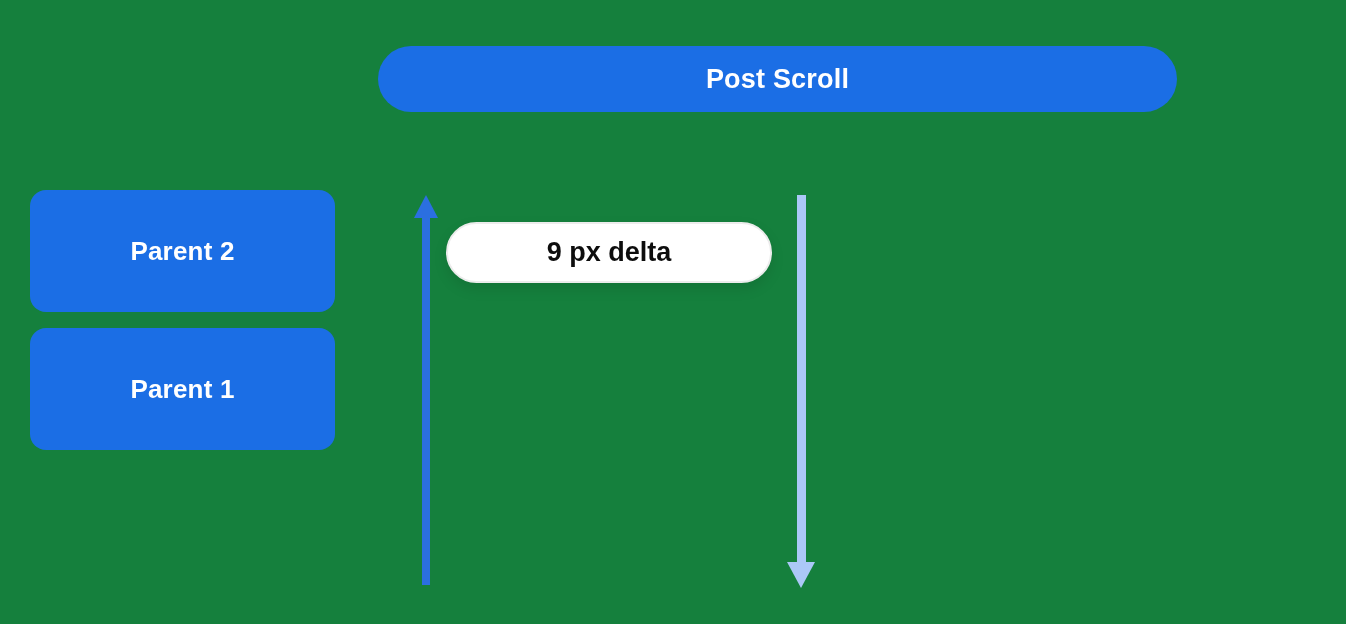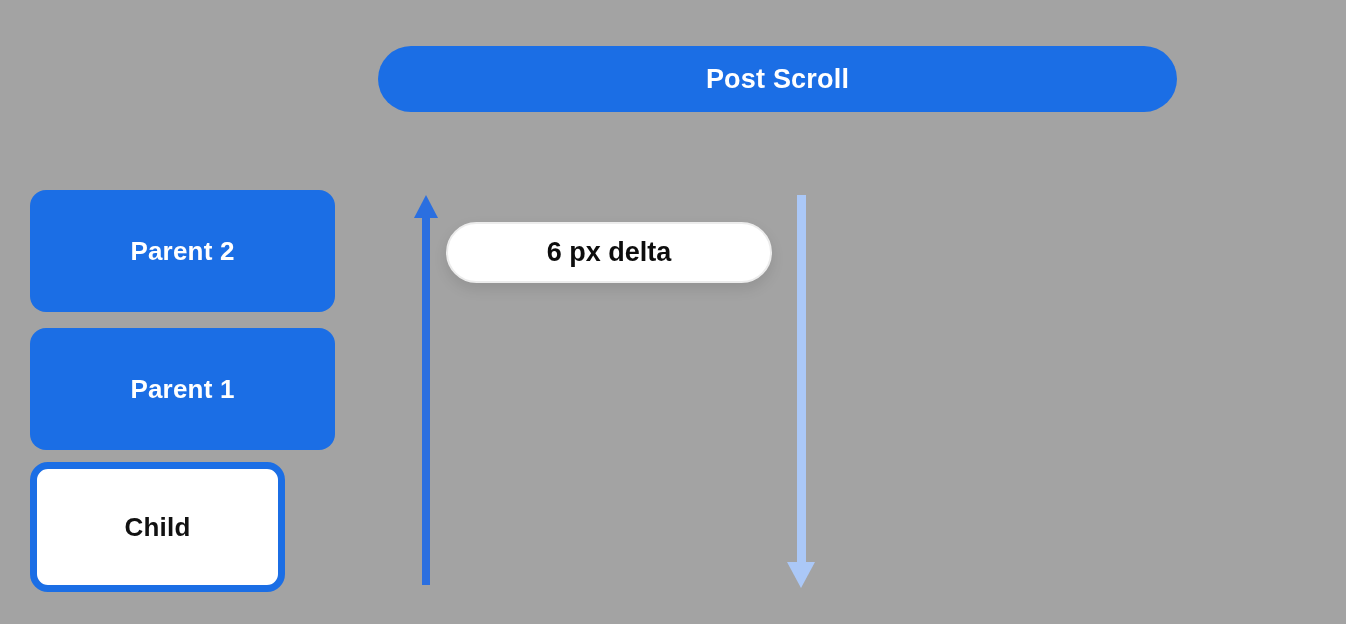--- a/index.html
+++ b/index.html
@@ -5,21 +5,21 @@
   html, body {
     margin: 0;
     padding: 0;
     background: #ffffff;
     font-family: "Liberation Sans", sans-serif;
   }
   .canvas {
     position: relative;
     width: 1346px;
     height: 624px;
-    background: #a3a3a3;
+    background: #15803d;
     overflow: hidden;
   }
 
   
   .post-scroll-pill {
     position: absolute;
     left: 378px;
     top: 46px;
     width: 799px;
     height: 66px;
@@ -153,32 +153,29 @@
   </div>
 
   <div class="stack-box filled box-parent2">
     <span>Parent 2</span>
   </div>
 
   <div class="stack-box filled box-parent1">
     <span>Parent 1</span>
   </div>
 
-  <div class="stack-box outlined box-child">
-    <span>Child</span>
-  </div>
 
   <div class="arrow arrow-up">
     <div class="head"></div>
     <div class="shaft"></div>
   </div>
 
   <div class="arrow arrow-down">
     <div class="shaft"></div>
     <div class="head"></div>
   </div>
 
   <div class="delta-pill">
-    <span>6 px delta</span>
+    <span>9 px delta</span>
   </div>
 
 
 </div>
 
 </body></html>

